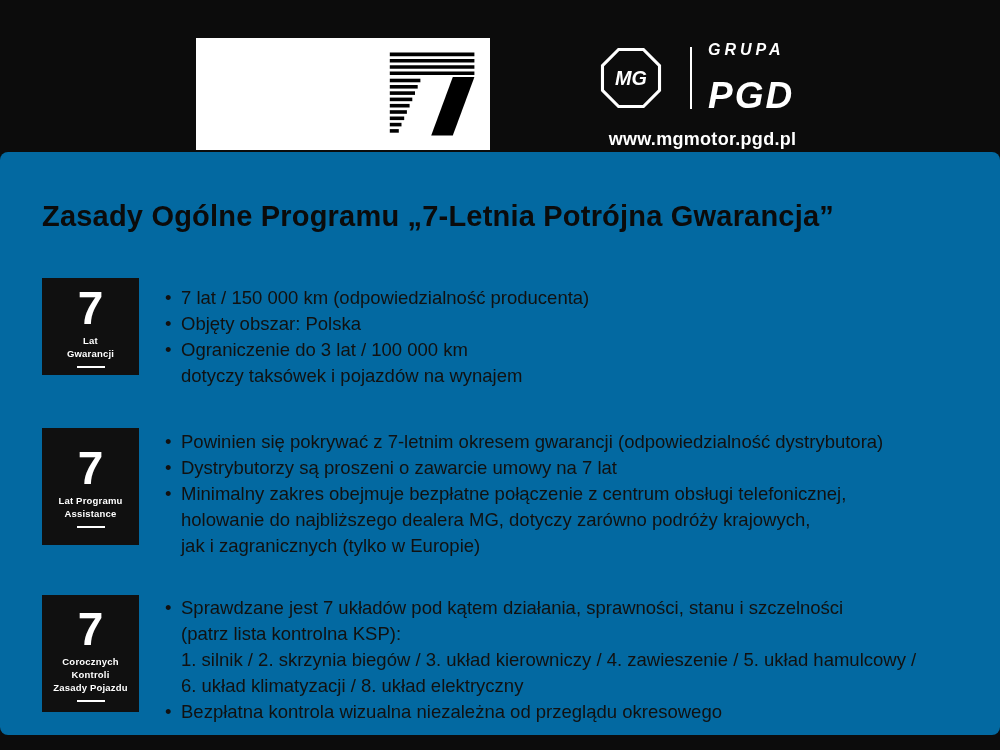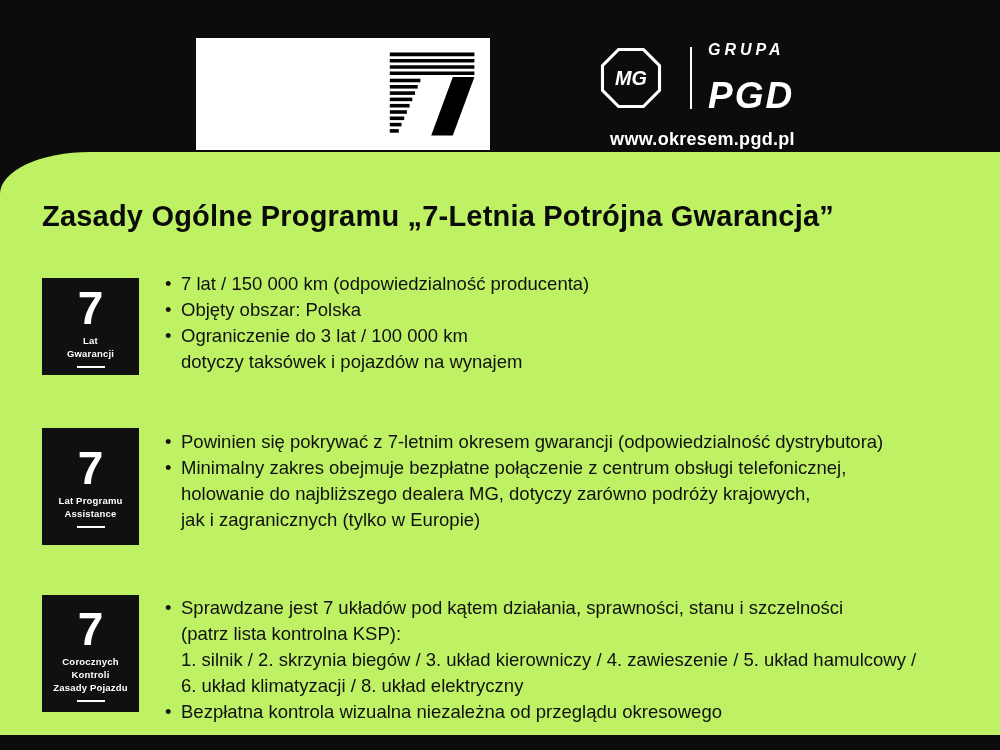--- a/index.html
+++ b/index.html
@@ -36,22 +36,23 @@
   .pgd-bottom { font-size:37px; letter-spacing:2px; display:block; }
   .website {
     position:absolute; left:585px; top:129px; width:235px;
     color:#fff; font-weight:700; font-size:18px; text-align:center;
     letter-spacing:0.3px;
   }
 
   
   .content {
     position:absolute; left:0; top:152px; right:0; bottom:15px;
-    background:#bef264;
+    background:#0369a1;
     border-top-left-radius: 90px 42px;
+    border-radius: 8px;
   }
 
   .title {
     position:absolute; left:42px; top:48px;
     font-size:29px; font-weight:700; color:#0b0b0b; letter-spacing:0.2px;
     white-space:nowrap;
   }
 
   
   .badge {
@@ -62,21 +63,21 @@
   }
   .badge-number { font-size:46px; font-weight:700; line-height:1; }
   .badge-label { font-size:9.5px; font-weight:700; line-height:13px; margin-top:3px; letter-spacing:0.2px; }
   .badge-rule { width:28px; height:2px; background:#fff; margin-top:6px; }
   .badge1 { top:126px; height:97px; }
   .badge2 { top:276px; height:117px; }
   .badge3 { top:443px; height:117px; }
 
   
   .bullets { position:absolute; left:165px; }
-  .bullets1 { top:119px; }
+  .bullets1 { top:133px; }
   .bullets2 { top:277px; }
   .bullets3 { top:443px; }
   .line {
     position:relative;
     font-size:18.5px; line-height:26px; color:#111;
     padding-left:16px; white-space:nowrap;
   }
   .line.bullet::before {
     content:"\2022";
     position:absolute; left:0; top:0;
@@ -122,21 +123,21 @@
         <polygon points="30,4 70,4 96,30 96,70 70,96 30,96 4,70 4,30" fill="none" stroke="#ffffff" stroke-width="5"></polygon>
         <text x="50" y="62" text-anchor="middle" fill="#ffffff" font-family="Liberation Sans, DejaVu Sans, sans-serif" font-size="32" font-weight="bold" font-style="italic">MG</text>
       </svg>
       <div class="lockup-divider"></div>
       <div class="grupa-pgd">
         <span class="grupa-top">GRUPA</span>
         <span class="pgd-bottom">PGD</span>
       </div>
     </div>
 
-    <div class="website">www.okresem.pgd.pl</div>
+    <div class="website">www.mgmotor.pgd.pl</div>
   </div>
 
   <div class="content">
 
     <div class="title">Zasady Ogólne Programu „7-Letnia Potrójna Gwarancja”</div>
 
     <div class="badge badge1">
       <div class="badge-number">7</div>
       <div class="badge-label">
         <div>Lat</div>
@@ -156,20 +157,21 @@
       <div class="badge-number">7</div>
       <div class="badge-label">
         <div>Lat Programu</div>
         <div>Assistance</div>
       </div>
       <div class="badge-rule"></div>
     </div>
 
     <div class="bullets bullets2">
       <div class="line bullet">Powinien się pokrywać z 7-letnim okresem gwarancji (odpowiedzialność dystrybutora)</div>
+      <div class="line bullet">Dystrybutorzy są proszeni o zawarcie umowy na 7 lat</div>
       <div class="line bullet">Minimalny zakres obejmuje bezpłatne połączenie z centrum obsługi telefonicznej,</div>
       <div class="line">holowanie do najbliższego dealera MG, dotyczy zarówno podróży krajowych,</div>
       <div class="line">jak i zagranicznych (tylko w Europie)</div>
     </div>
 
     <div class="badge badge3">
       <div class="badge-number">7</div>
       <div class="badge-label">
         <div>Corocznych Kontroli</div>
         <div>Zasady Pojazdu</div>

